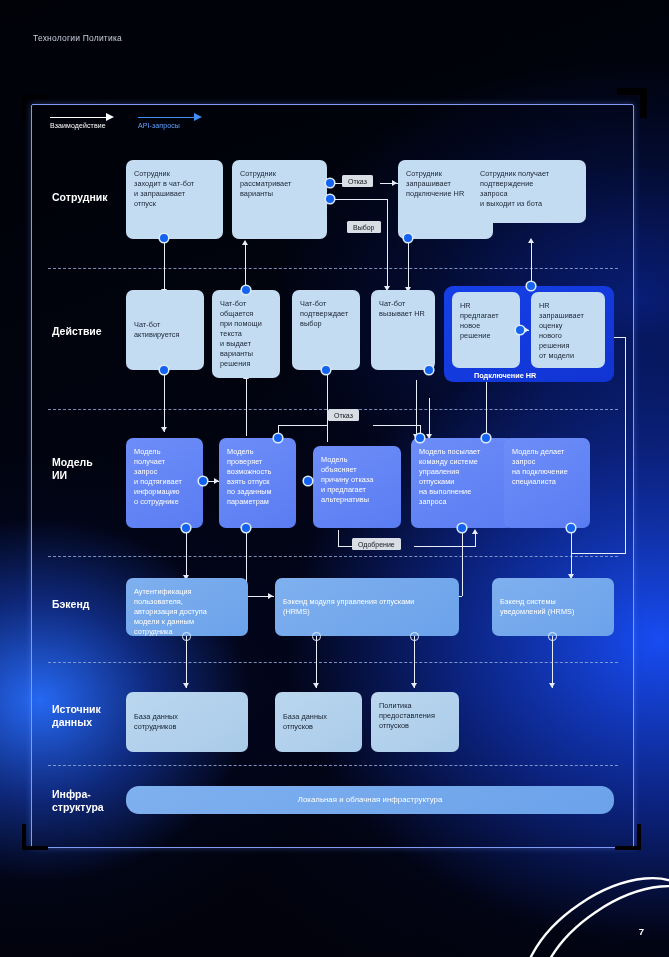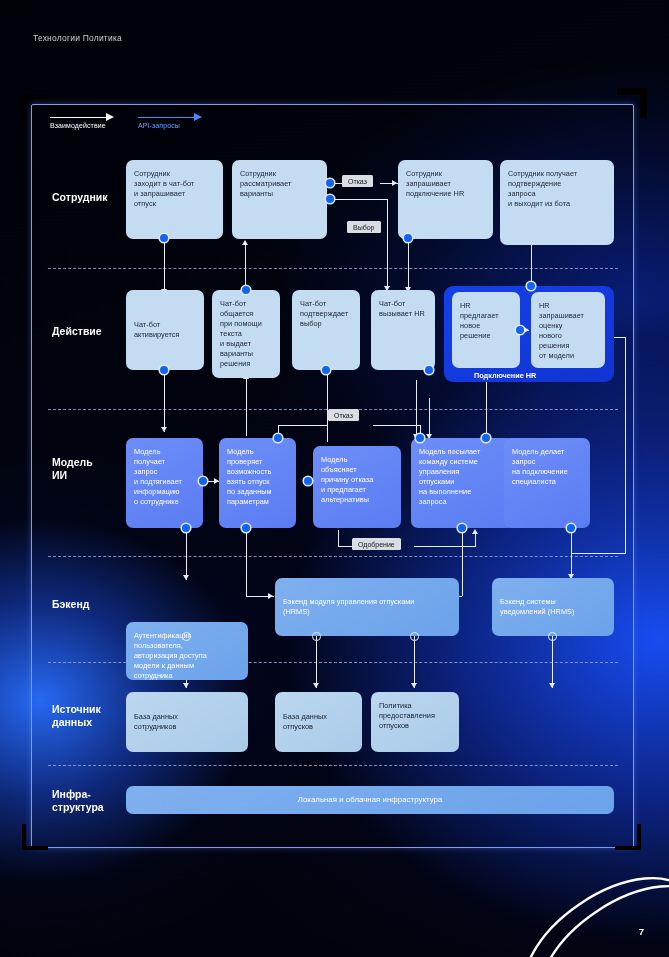--- a/index.html
+++ b/index.html
@@ -80,21 +80,21 @@
   .node {
     position: absolute; border-radius: 7px;
     font-size: 7.3px; line-height: 1.36; letter-spacing: .05px;
     padding: 9px 8px; overflow: hidden;
   }
   .node.light  { background: #c3dcf2; color: #1a2433; }
   .node.light2 { background: linear-gradient(150deg,#bcd7ef 0%,#a9cbe9 100%); color: #16202e; }
   .node.mid    { background: linear-gradient(150deg,#6d8ef8 0%,#5a7cf2 100%); color: #ffffff; }
   .node.soft   { background: linear-gradient(150deg,#7fb0ef 0%,#6ba2ea 100%); color: #ffffff; }
   .node.vcenter { display: flex; align-items: center; }
-  .node.hvcenter { display: flex; align-items: center; justify-content: center; text-align: center; }
+  .node.hvcenter { display: flex; align-items: center; justify-content: center; text-align: center; border-radius: 13px; }
 
   .group-box {
     position: absolute; border-radius: 9px;
     background: linear-gradient(150deg,#1540e8 0%,#1134d2 100%);
   }
   .group-caption {
     position: absolute; font-size: 7.3px; font-weight: 700; color: #ffffff;
     white-space: nowrap;
   }
 
@@ -271,21 +271,21 @@
   <div class="node light" style="left: 126px; top: 160px; width: 97px; height: 79px; white-space: pre-line;">Сотрудник
 заходит в чат-бот
 и запрашивает
 отпуск</div>
   <div class="node light" style="left: 232px; top: 160px; width: 95px; height: 79px; white-space: pre-line;">Сотрудник
 рассматривает
 варианты</div>
   <div class="node light" style="left: 398px; top: 160px; width: 95px; height: 79px; white-space: pre-line;">Сотрудник
 запрашивает
 подключение HR</div>
-  <div class="node light" style="left: 500px; top: 160px; width: 114px; height: 85px; white-space: pre-line;">Сотрудник получает
+  <div class="node light" style="left: 472px; top: 160px; width: 114px; height: 63px; white-space: pre-line;">Сотрудник получает
 подтверждение
 запроса
 и выходит из бота</div>
 
   <div class="dot" style="left:160px; top:234px;"></div>
   <div class="dot" style="left:326px; top:179px;"></div>
   <div class="dot" style="left:326px; top:195px;"></div>
   <div class="dot" style="left:404px; top:234px;"></div>
 
   <div class="node light vcenter" style="left: 126px; top: 290px; width: 78px; height: 80px; white-space: pre-line;">Чат-бот
@@ -356,21 +356,21 @@
   <div class="dot" style="left:199px; top:477px;"></div>
   <div class="dot" style="left:182px; top:524px;"></div>
   <div class="dot" style="left:274px; top:434px;"></div>
   <div class="dot" style="left:242px; top:524px;"></div>
   <div class="dot" style="left:304px; top:477px;"></div>
   <div class="dot" style="left:416px; top:434px;"></div>
   <div class="dot" style="left:482px; top:434px;"></div>
   <div class="dot" style="left:458px; top:524px;"></div>
   <div class="dot" style="left:567px; top:524px;"></div>
 
-  <div class="node soft" style="left: 126px; top: 578px; width: 122px; height: 58px; white-space: pre-line; margin-top: 44px;">Аутентификация
+  <div class="node soft" style="left: 126px; top: 578px; width: 122px; height: 58px; white-space: pre-line;">Аутентификация
 пользователя,
 авторизация доступа
 модели к данным
 сотрудника</div>
   <div class="node soft vcenter" style="left: 275px; top: 578px; width: 184px; height: 58px; white-space: pre-line;">Бэкенд модуля управления отпусками
 (HRMS)</div>
   <div class="node soft vcenter" style="left: 492px; top: 578px; width: 122px; height: 58px; white-space: pre-line;">Бэкенд системы
 уведомлений (HRMS)</div>
 
   <div class="dot ring" style="left:182px; top:632px;"></div>

